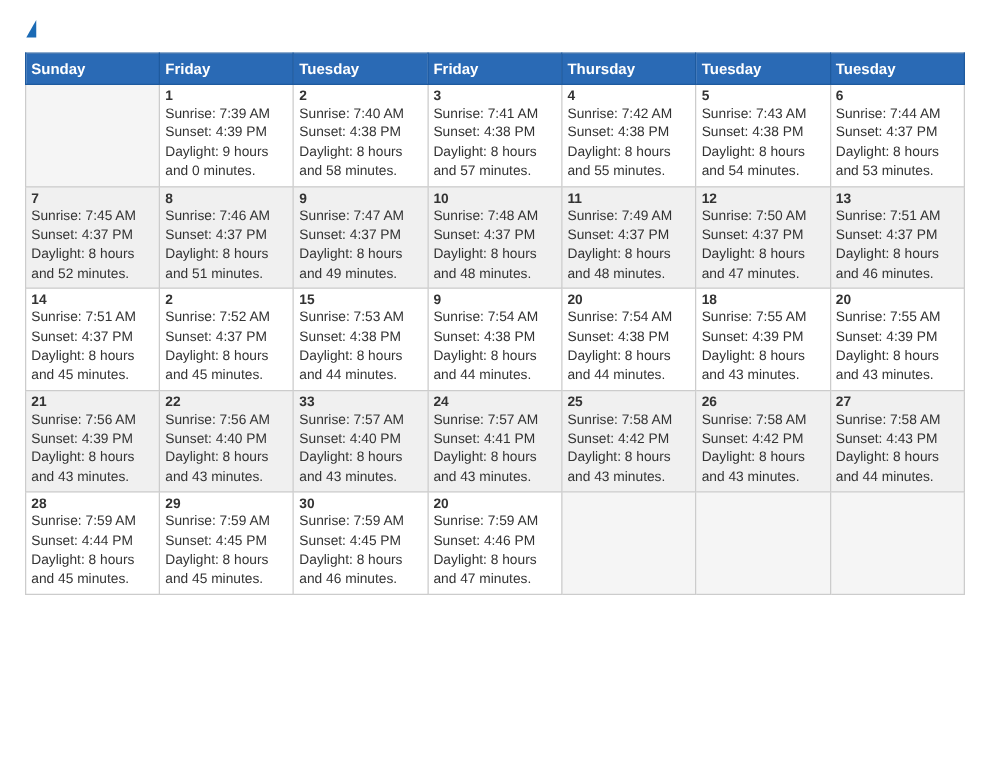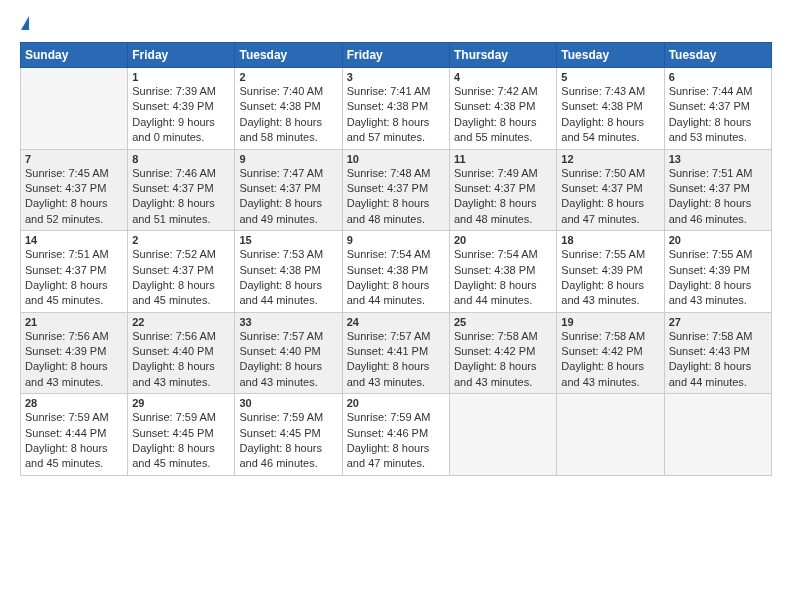--- a/index.html
+++ b/index.html
@@ -230,21 +230,21 @@
           </td>
           <td>
             <span class="day-num">24</span>
             <div class="day-info">Sunrise: 7:57 AM<br>Sunset: 4:41 PM<br>Daylight: 8 hours<br>and 43 minutes.</div>
           </td>
           <td>
             <span class="day-num">25</span>
             <div class="day-info">Sunrise: 7:58 AM<br>Sunset: 4:42 PM<br>Daylight: 8 hours<br>and 43 minutes.</div>
           </td>
           <td>
-            <span class="day-num">19</span>
+            <span class="day-num">26</span>
             <div class="day-info">Sunrise: 7:58 AM<br>Sunset: 4:42 PM<br>Daylight: 8 hours<br>and 43 minutes.</div>
           </td>
           <td>
             <span class="day-num">27</span>
             <div class="day-info">Sunrise: 7:58 AM<br>Sunset: 4:43 PM<br>Daylight: 8 hours<br>and 44 minutes.</div>
           </td>
         </tr>
         <tr>
           <td>
             <span class="day-num">28</span>

